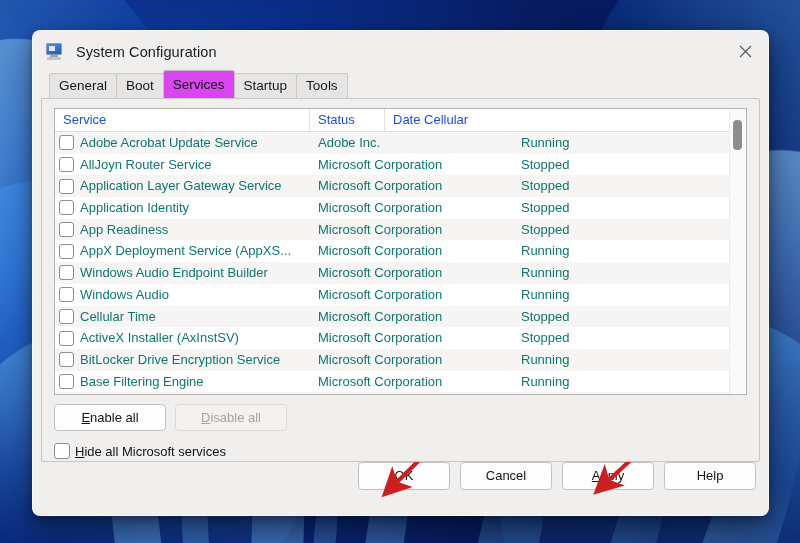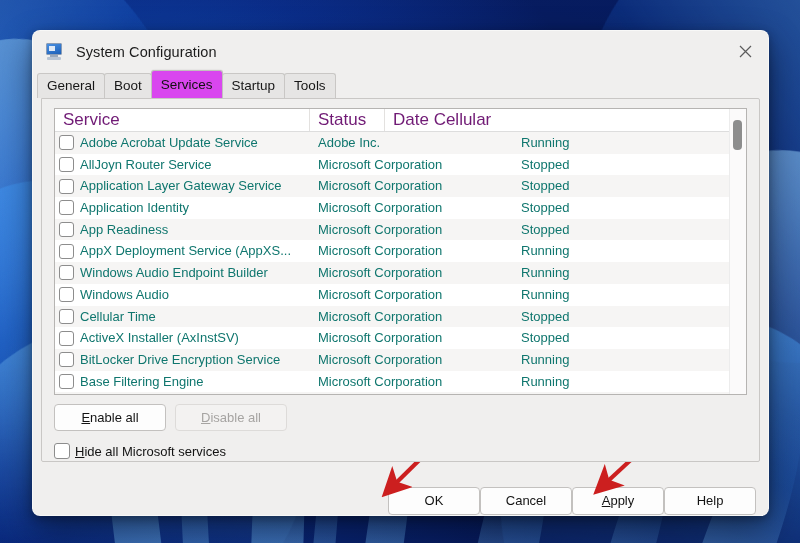--- a/index.html
+++ b/index.html
@@ -168,21 +168,21 @@
     color: #5c5c5c;
   }
   #close-btn svg { display: block; }
 
   
   #tabstrip {
     flex: none;
     height: 26px;
     display: flex;
     align-items: flex-end;
-    padding-left: 4px;
+    padding-left: 16px;
     position: relative;
     background: #f0efee;
   }
   .tab {
     font-size: 13.5px;
     color: #171717;
     padding: 3px 9px 4px 9px;
     line-height: 17px;
     background: #e6e5e4;
     border: 1px solid #c9c7c5;
@@ -231,22 +231,22 @@
     position: relative;
     overflow: hidden;
   }
   #list-header {
     flex: none;
     display: flex;
     height: 22px;
     background: #ffffff;
     border-bottom: 1px solid #ddd;
     align-items: flex-end;
-    font-size: 17px;
-    color: #701a75;
+    font-size: 13px;
+    color: #1d4ed8;
   }
   #list-header .hcell {
     height: 22px;
     line-height: 22px;
     padding-left: 8px;
     box-sizing: border-box;
     border-right: 1px solid #e3e1df;
     overflow: hidden;
     white-space: nowrap;
   }
@@ -351,23 +351,24 @@
     font-size: 13px;
     color: #131313;
   }
   #hide-row .cb { margin-right: 5px; width: 14px; height: 14px; }
 
   
   #footer {
     flex: none;
     height: 53px;
     display: flex;
-    align-items: flex-end;
+    align-items: flex-start;
     justify-content: flex-end;
     padding-right: 12px;
+    gap: 10px;
     background: #f0efee;
   }
   #footer .btn { min-width: 92px; height: 28px; line-height: 26px; }
 
   
   #arrows {
     position: absolute;
     left: 0; top: 0;
     width: 800px; height: 543px;
     pointer-events: none;

